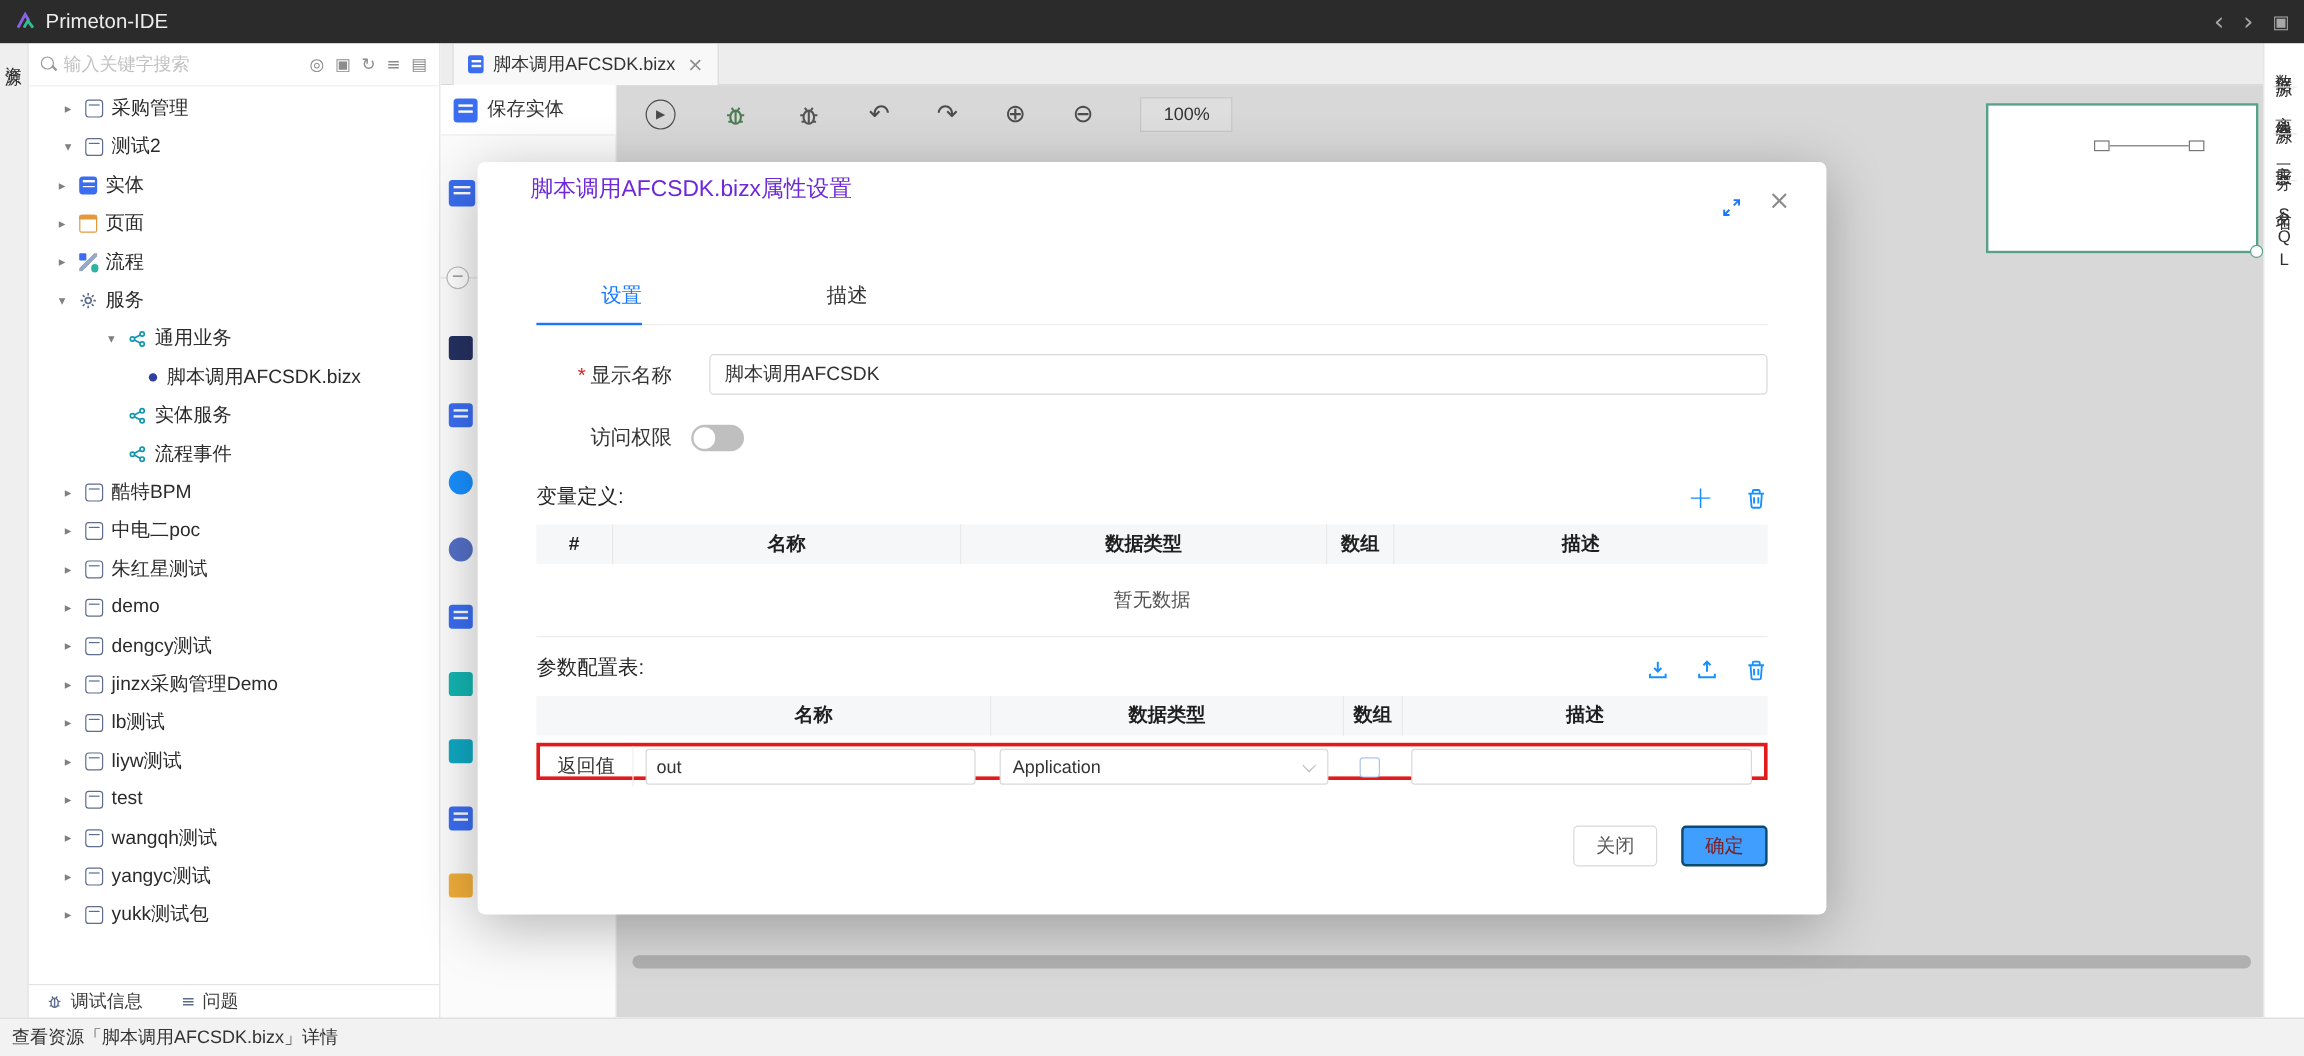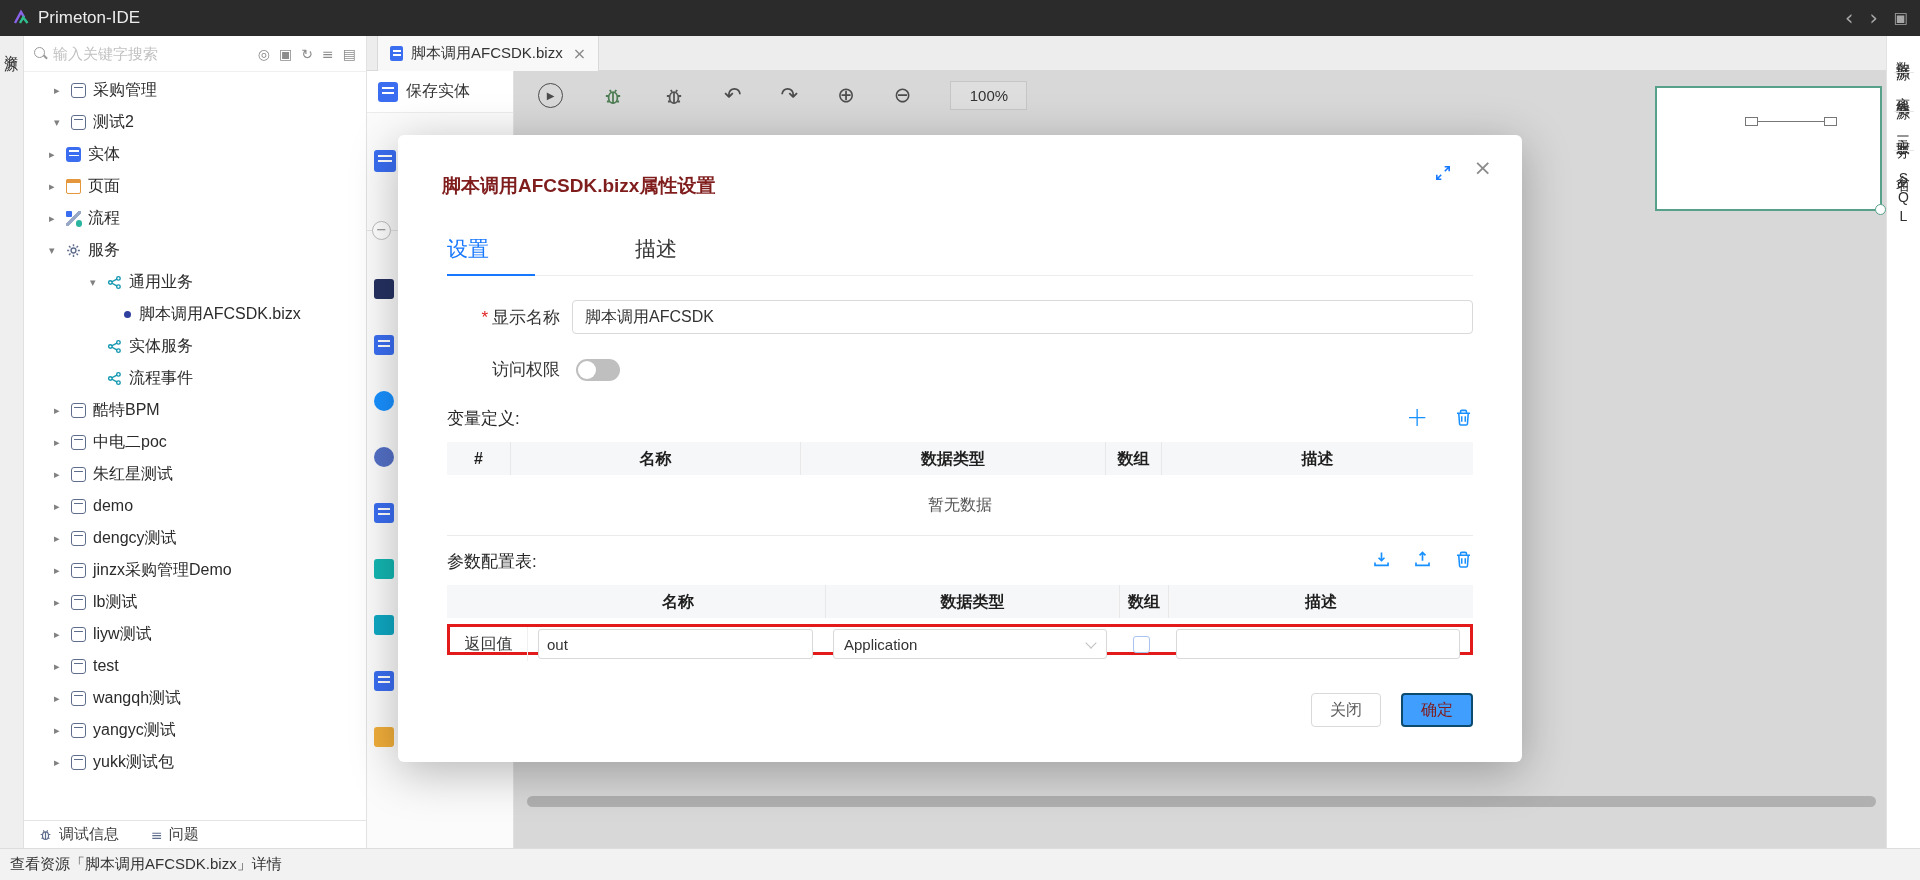--- a/index.html
+++ b/index.html
@@ -91,35 +91,35 @@
   .mm-handle{position:absolute;right:-6px;bottom:-6px;width:11px;height:11px;border:1.5px solid #57a18b;border-radius:50%;background:#fff}
   .hscroll{position:absolute;left:13px;top:725px;width:1349px;height:11px;border-radius:6px;background:#b0b0b0;cursor:pointer}
 
   
   .rightrail{position:absolute;top:36px;right:0;width:34px;bottom:32px;background:#fff;border-left:1px solid #e2e2e2;display:flex;flex-direction:column;align-items:center;padding-top:10px;z-index:4}
   .rr-item{writing-mode:vertical-rl;text-orientation:upright;font-size:14px;color:#2f2f2f;letter-spacing:3px;cursor:pointer;margin:4px 0}
   .rr-div{width:20px;border-top:1px solid #e6e6e6;margin:9px 0}
 
   
   .modal{position:absolute;left:398px;top:135px;width:1124px;height:627px;background:#fff;border-radius:6px;box-shadow:0 10px 48px rgba(0,0,0,.28);z-index:50}
-  .m-title{position:absolute;left:44px;top:38px;font-size:19px;font-weight:700;color:#7f1d1d}
+  .m-title{position:absolute;left:44px;top:9px;font-size:19px;font-weight:400;color:#6d28d9}
   .m-expand{position:absolute;top:29px;right:70px;width:18px;height:18px;cursor:pointer}
   .m-close{position:absolute;top:22px;right:30px;font-size:22px;color:#8c8c8c;cursor:pointer;line-height:1}
   .m-body{position:absolute;left:49px;right:49px;top:92px}
   .m-tabs{display:flex;border-bottom:1px solid #ececec}
-  .m-tab{width:88px;text-align:left;font-size:21px;color:#333;padding:8px 0 12px;cursor:pointer;position:relative;margin-right:100px}
+  .m-tab{width:88px;text-align:right;font-size:17px;color:#333;padding:8px 0 12px;cursor:pointer;position:relative;margin-right:100px}
   .m-tab.active{color:#1677ff}
   .m-tab.active::after{content:"";position:absolute;left:0;right:0;bottom:-1px;height:2.5px;background:#1677ff}
   .f-row{display:flex;align-items:center;margin-top:24px}
   .f-label{width:113px;text-align:right;font-size:17px;color:#333;flex:none}
   .req{color:#e02020;margin-right:4px}
-  .f-input{flex:1;margin-left:12px;height:34px;border:1px solid #d9d9d9;border-radius:4px;padding:0 12px;font-size:16px;color:#333;outline:none}
+  .f-input{flex:1;margin-left:31px;height:34px;border:1px solid #d9d9d9;border-radius:4px;padding:0 12px;font-size:16px;color:#333;outline:none}
   .toggle{margin-left:16px;width:44px;height:22px;border-radius:11px;background:#bfbfbf;position:relative;cursor:pointer;flex:none}
   .toggle::after{content:"";position:absolute;left:2px;top:2px;width:18px;height:18px;border-radius:50%;background:#fff}
-  .sec-row{display:flex;align-items:flex-start;margin-top:26px}
+  .sec-row{display:flex;align-items:flex-end;margin-top:26px}
   .sec-label{font-size:17px;color:#262626}
   .sec-icons{margin-left:auto;display:flex;align-items:center;gap:26px}
   .plus-ic{color:#1890ff;font-size:26px;line-height:20px;cursor:pointer;font-weight:300;font-family:"DejaVu Sans",sans-serif}
   .icon-btn{cursor:pointer;display:flex}
   .tbl{margin-top:12px}
   .tbl-head{display:grid;background:#f6f7f9;height:33px;align-items:center;font-size:16px;font-weight:700;color:#1f1f1f;text-align:center}
   .vars-cols{grid-template-columns:64px 290px 305px 56px 1fr}
   .params-cols{grid-template-columns:84px 295px 294px 49px 1fr}
   .tbl-head span{border-right:1px solid #e8e8e8;line-height:33px;display:block}
   .tbl-head span:last-child{border-right:none}

